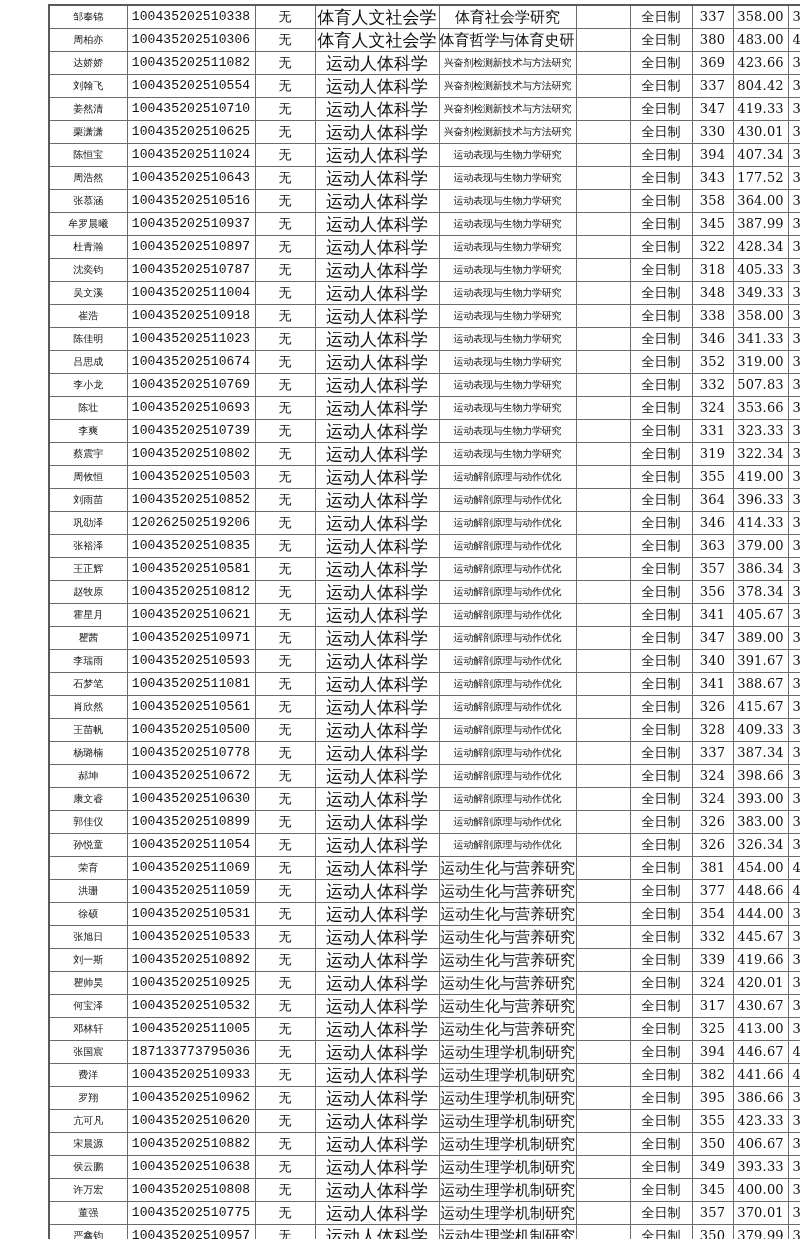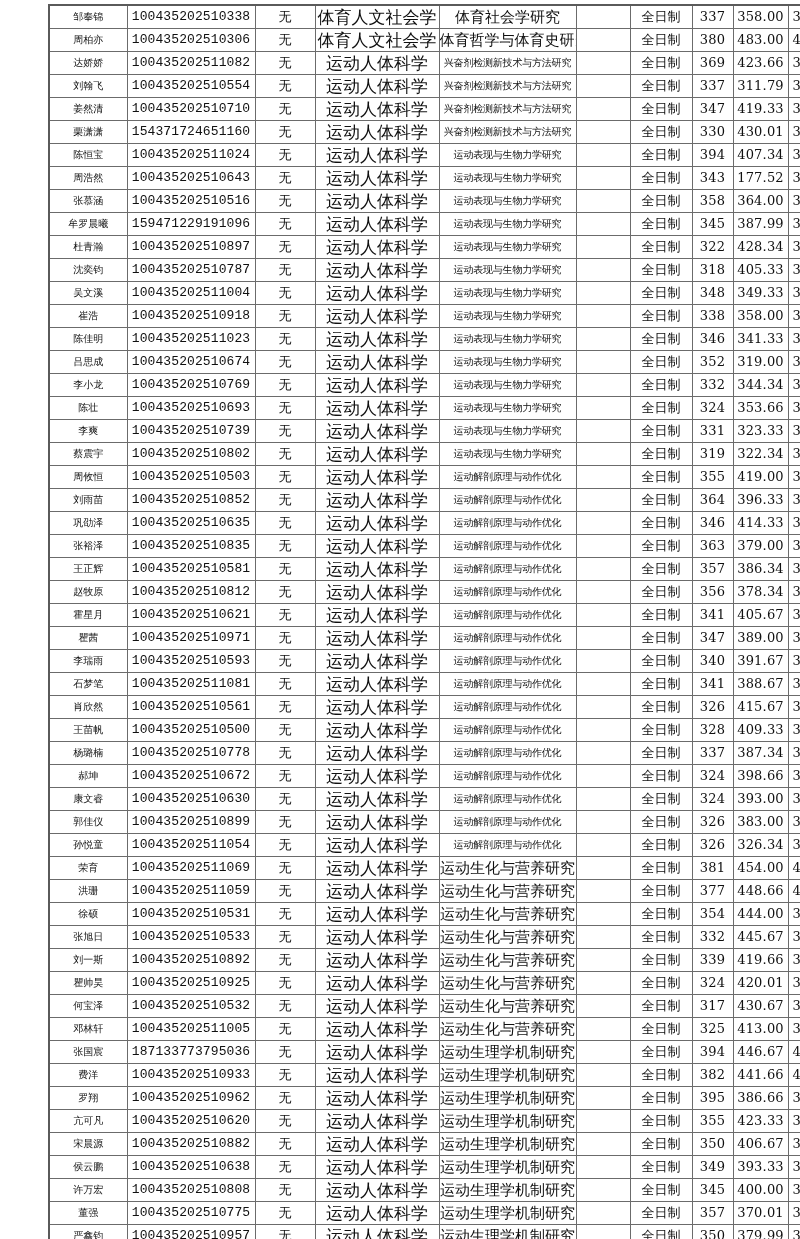--- a/index.html
+++ b/index.html
@@ -121,38 +121,38 @@
           </tr>
           <tr>
             <td class="c-name-td">刘翰飞</td>
             <td class="c-id-td">100435202510554</td>
             <td class="c-plan-td">无</td>
             <td class="c-major-td">运动人体科学</td>
             <td class="c-dir-td small">兴奋剂检测新技术与方法研究</td>
             <td class="c-sport-td"></td>
             <td class="c-study-td">全日制</td>
             <td class="c-num-td">337</td>
-            <td class="c-num-td">311.79</td>
+            <td class="c-num-td">804.42</td>
             <td class="c-num-td">380.17</td>
           </tr>
           <tr>
             <td class="c-name-td">姜然清</td>
             <td class="c-id-td">100435202510710</td>
             <td class="c-plan-td">无</td>
             <td class="c-major-td">运动人体科学</td>
             <td class="c-dir-td small">兴奋剂检测新技术与方法研究</td>
             <td class="c-sport-td"></td>
             <td class="c-study-td">全日制</td>
             <td class="c-num-td">347</td>
             <td class="c-num-td">419.33</td>
             <td class="c-num-td">372.32</td>
           </tr>
           <tr>
             <td class="c-name-td">栗潇潇</td>
-            <td class="c-id-td">154371724651160</td>
+            <td class="c-id-td">100435202510625</td>
             <td class="c-plan-td">无</td>
             <td class="c-major-td">运动人体科学</td>
             <td class="c-dir-td small">兴奋剂检测新技术与方法研究</td>
             <td class="c-sport-td"></td>
             <td class="c-study-td">全日制</td>
             <td class="c-num-td">330</td>
             <td class="c-num-td">430.01</td>
             <td class="c-num-td">365.00</td>
           </tr>
           <tr>
@@ -186,21 +186,21 @@
             <td class="c-major-td">运动人体科学</td>
             <td class="c-dir-td small">运动表现与生物力学研究</td>
             <td class="c-sport-td"></td>
             <td class="c-study-td">全日制</td>
             <td class="c-num-td">358</td>
             <td class="c-num-td">364.00</td>
             <td class="c-num-td">360.10</td>
           </tr>
           <tr>
             <td class="c-name-td">牟罗晨曦</td>
-            <td class="c-id-td">159471229191096</td>
+            <td class="c-id-td">100435202510937</td>
             <td class="c-plan-td">无</td>
             <td class="c-major-td">运动人体科学</td>
             <td class="c-dir-td small">运动表现与生物力学研究</td>
             <td class="c-sport-td"></td>
             <td class="c-study-td">全日制</td>
             <td class="c-num-td">345</td>
             <td class="c-num-td">387.99</td>
             <td class="c-num-td">360.05</td>
           </tr>
           <tr>
@@ -277,21 +277,21 @@
           </tr>
           <tr>
             <td class="c-name-td">李小龙</td>
             <td class="c-id-td">100435202510769</td>
             <td class="c-plan-td">无</td>
             <td class="c-major-td">运动人体科学</td>
             <td class="c-dir-td small">运动表现与生物力学研究</td>
             <td class="c-sport-td"></td>
             <td class="c-study-td">全日制</td>
             <td class="c-num-td">332</td>
-            <td class="c-num-td">344.34</td>
+            <td class="c-num-td">507.83</td>
             <td class="c-num-td">336.32</td>
           </tr>
           <tr>
             <td class="c-name-td">陈壮</td>
             <td class="c-id-td">100435202510693</td>
             <td class="c-plan-td">无</td>
             <td class="c-major-td">运动人体科学</td>
             <td class="c-dir-td small">运动表现与生物力学研究</td>
             <td class="c-sport-td"></td>
             <td class="c-study-td">全日制</td>
@@ -342,21 +342,21 @@
             <td class="c-major-td">运动人体科学</td>
             <td class="c-dir-td small">运动解剖原理与动作优化</td>
             <td class="c-sport-td"></td>
             <td class="c-study-td">全日制</td>
             <td class="c-num-td">364</td>
             <td class="c-num-td">396.33</td>
             <td class="c-num-td">375.32</td>
           </tr>
           <tr>
             <td class="c-name-td">巩劭泽</td>
-            <td class="c-id-td">100435202510635</td>
+            <td class="c-id-td">120262502519206</td>
             <td class="c-plan-td">无</td>
             <td class="c-major-td">运动人体科学</td>
             <td class="c-dir-td small">运动解剖原理与动作优化</td>
             <td class="c-sport-td"></td>
             <td class="c-study-td">全日制</td>
             <td class="c-num-td">346</td>
             <td class="c-num-td">414.33</td>
             <td class="c-num-td">369.92</td>
           </tr>
           <tr>

